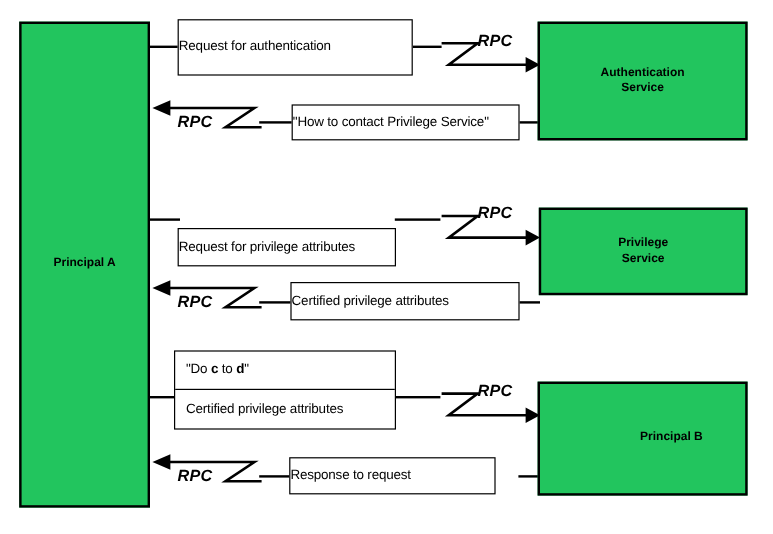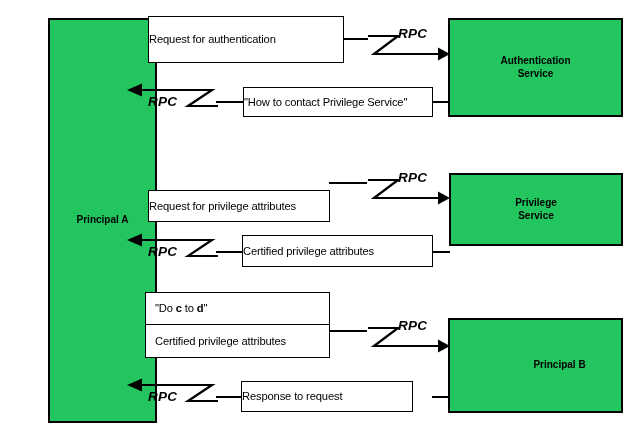--- a/index.html
+++ b/index.html
@@ -86,21 +86,21 @@
     z-index: 6;
     white-space: nowrap;
   }
   svg { display: block; overflow: visible; }
 </style>
 </head>
 <body>
 
 <div id="canvas">
 
-  <div class="node" style="left:16px; top:18px; width:109px; height:405px;margin-left:32px;">
+  <div class="node" style="left:16px; top:18px; width:109px; height:405px;">
     <span>Principal A</span>
   </div>
 
   <div class="node" style="left:448px; top:18px; width:175px; height:99px;">
     <span>
       <span>Authentication</span><br>
       <span>Service</span>
     </span>
   </div>
 

